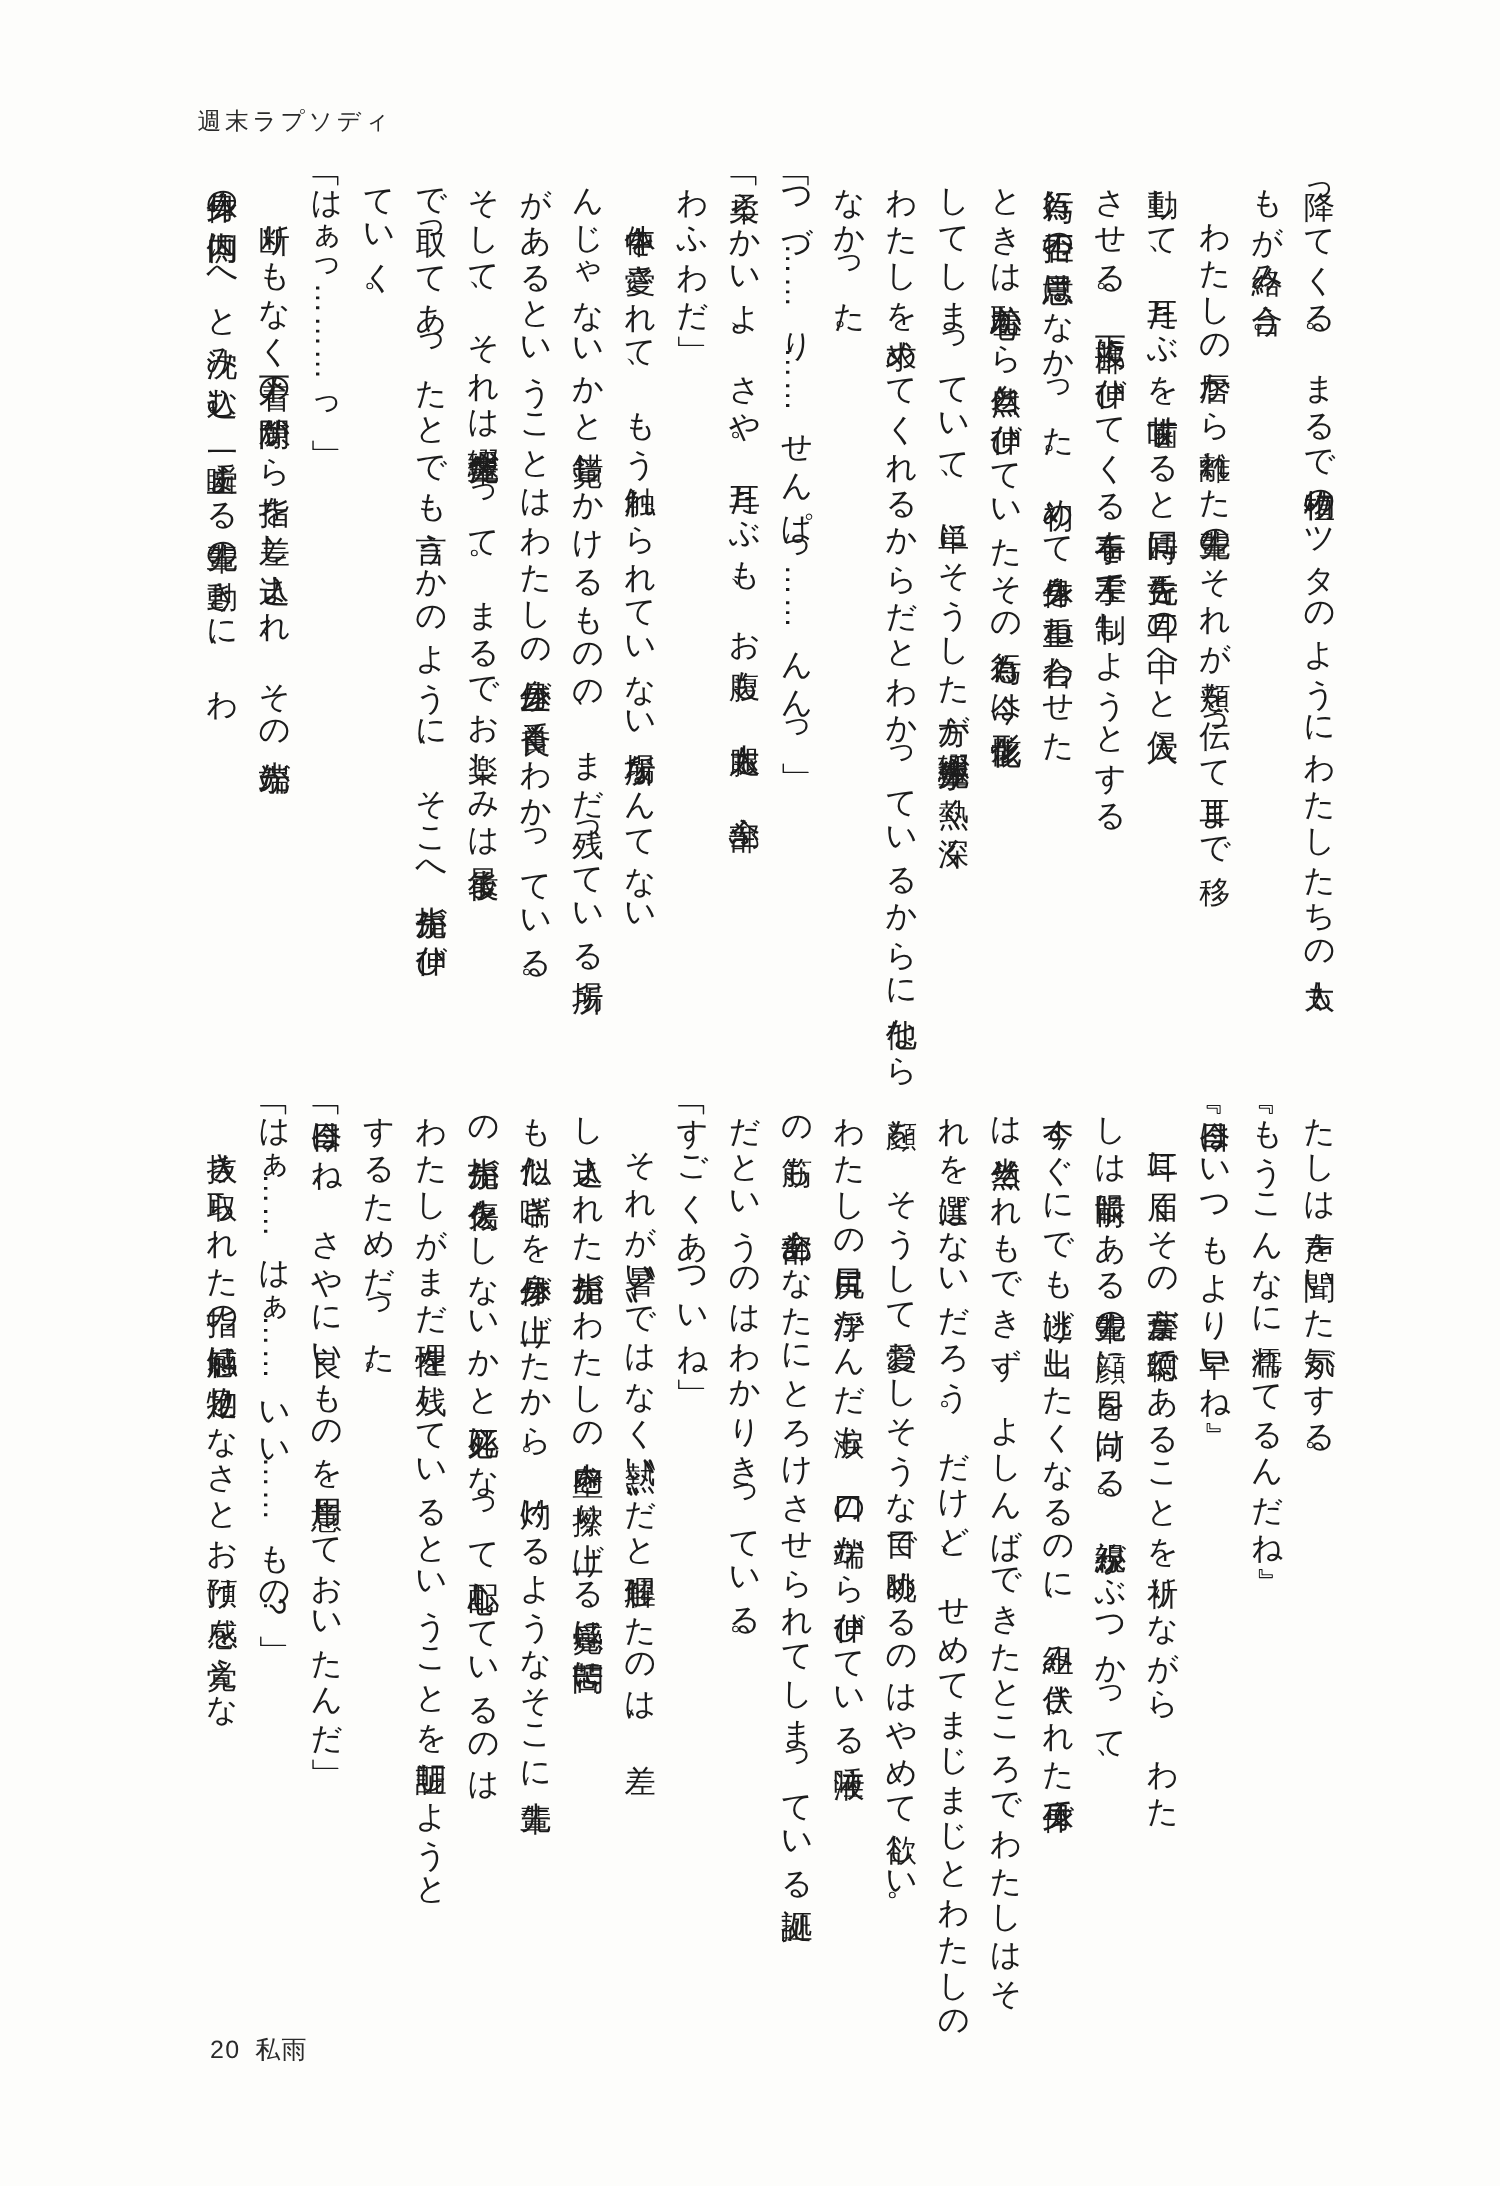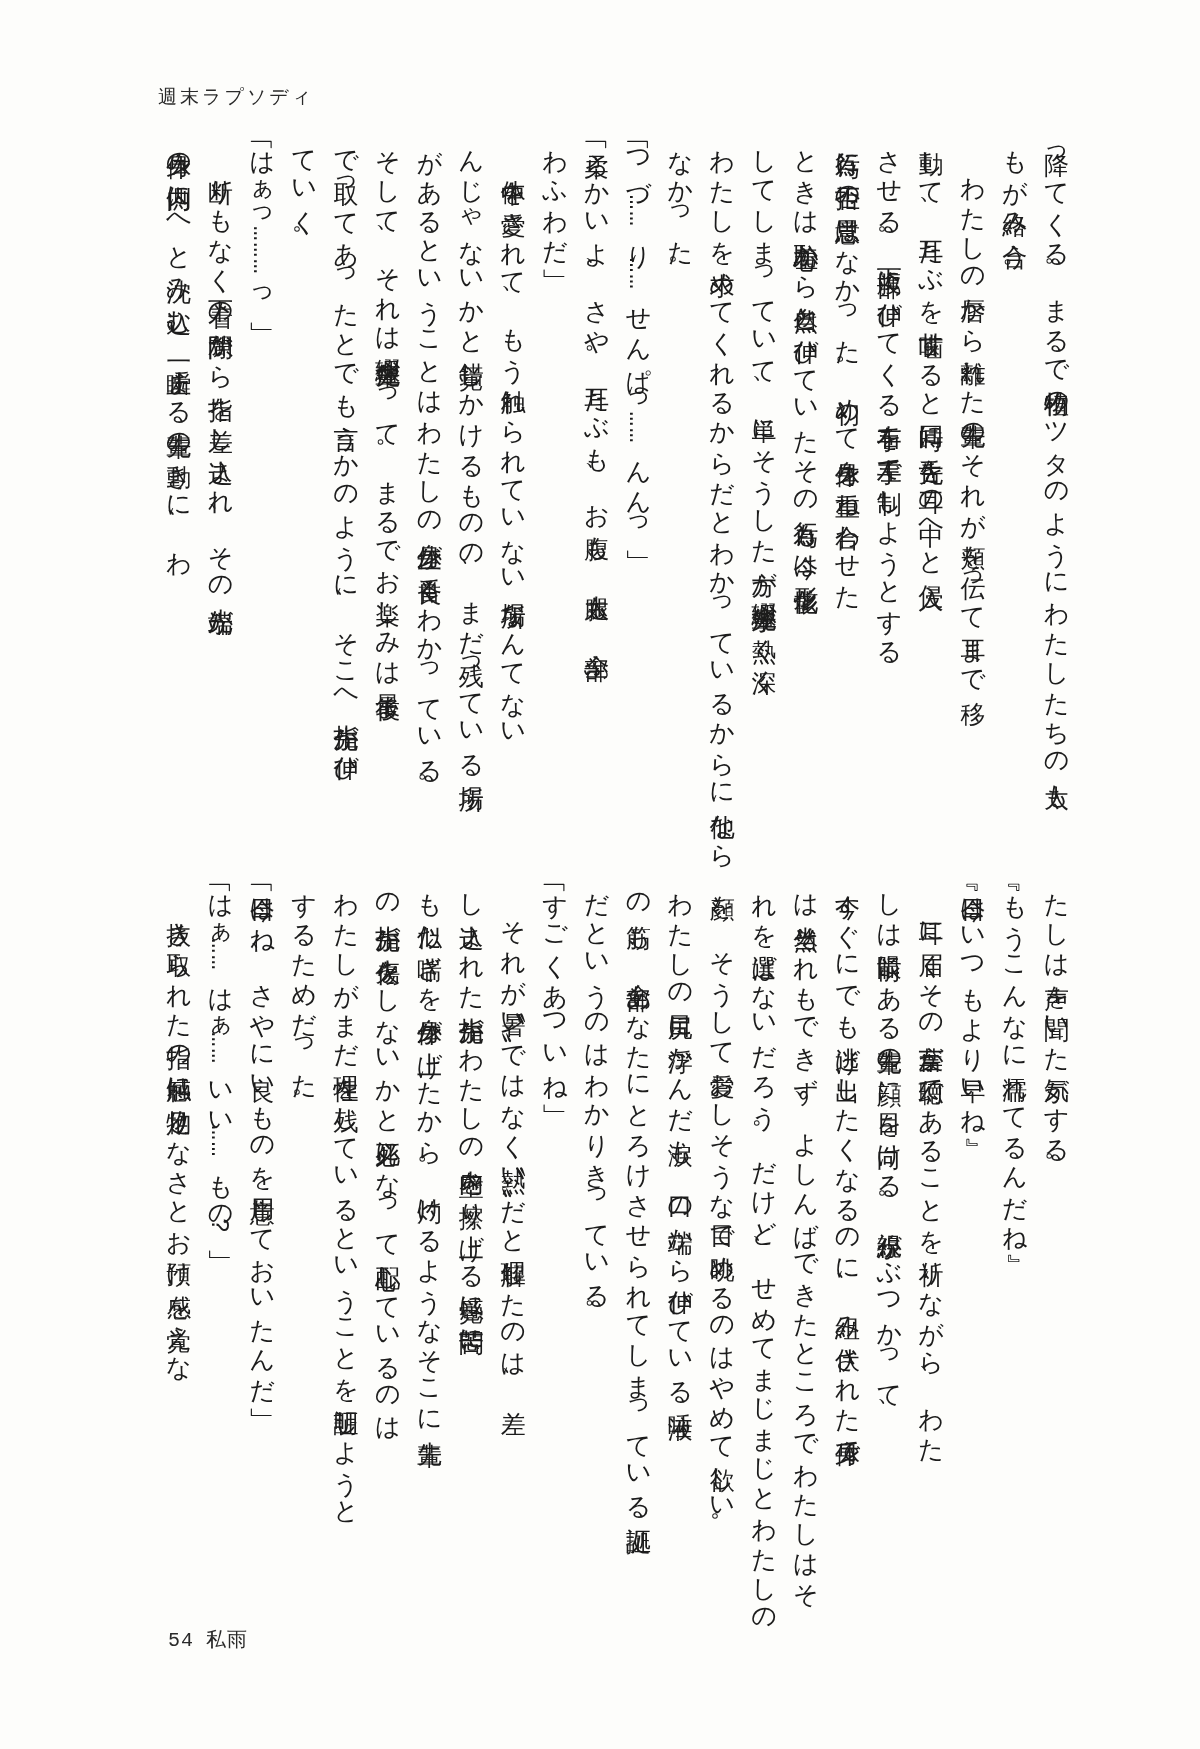--- a/index.html
+++ b/index.html
@@ -6,21 +6,21 @@
     margin: 0;
     padding: 0;
     background: #ffffff;
   }
   .page {
     position: relative;
     width: 1200px;
     height: 1749px;
     background: #fdfdfb;
     overflow: hidden;
-    font-family: Liberation Mono, monospace;
+    font-family: Liberation Sans, sans-serif;
     color: #1c1c1c;
   }
   .running-header {
     position: absolute;
     top: 84px;
     left: 158px;
     font-size: 19px;
     letter-spacing: 3px;
     color: #2a2a2a;
   }
@@ -99,16 +99,16 @@
       <div class="tcol">も似た喘ぎを身体が上げたから。灼けるようなそこに先輩</div>
       <div class="tcol">の指先が火傷をしないかと必死になって心配しているのは</div>
       <div class="tcol">わたしがまだ理性を残しているということを証明しようと</div>
       <div class="tcol">するためだった。</div>
       <div class="tcol">「今日はね、さやに良いものを用意しておいたんだ」</div>
       <div class="tcol">「はぁ……はぁ……いい……もの?」</div>
       <div class="tcol indent">抜き取られた指の感触に物足りなさとお預け感を覚えな</div>
     </div>
 
   <div class="page-footer">
-    <span class="num">54</span><span>私雨</span>
+    <span class="num">20</span><span>私雨</span>
   </div>
 
 </div>
 
 </body></html>

